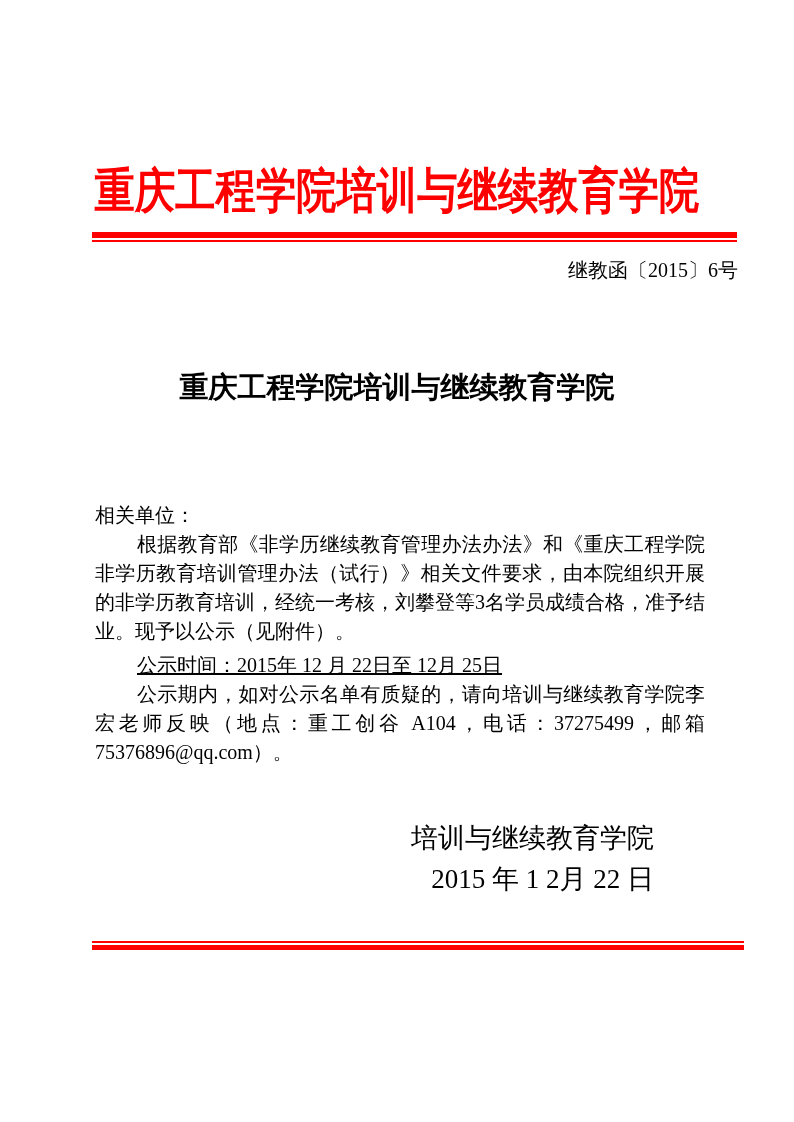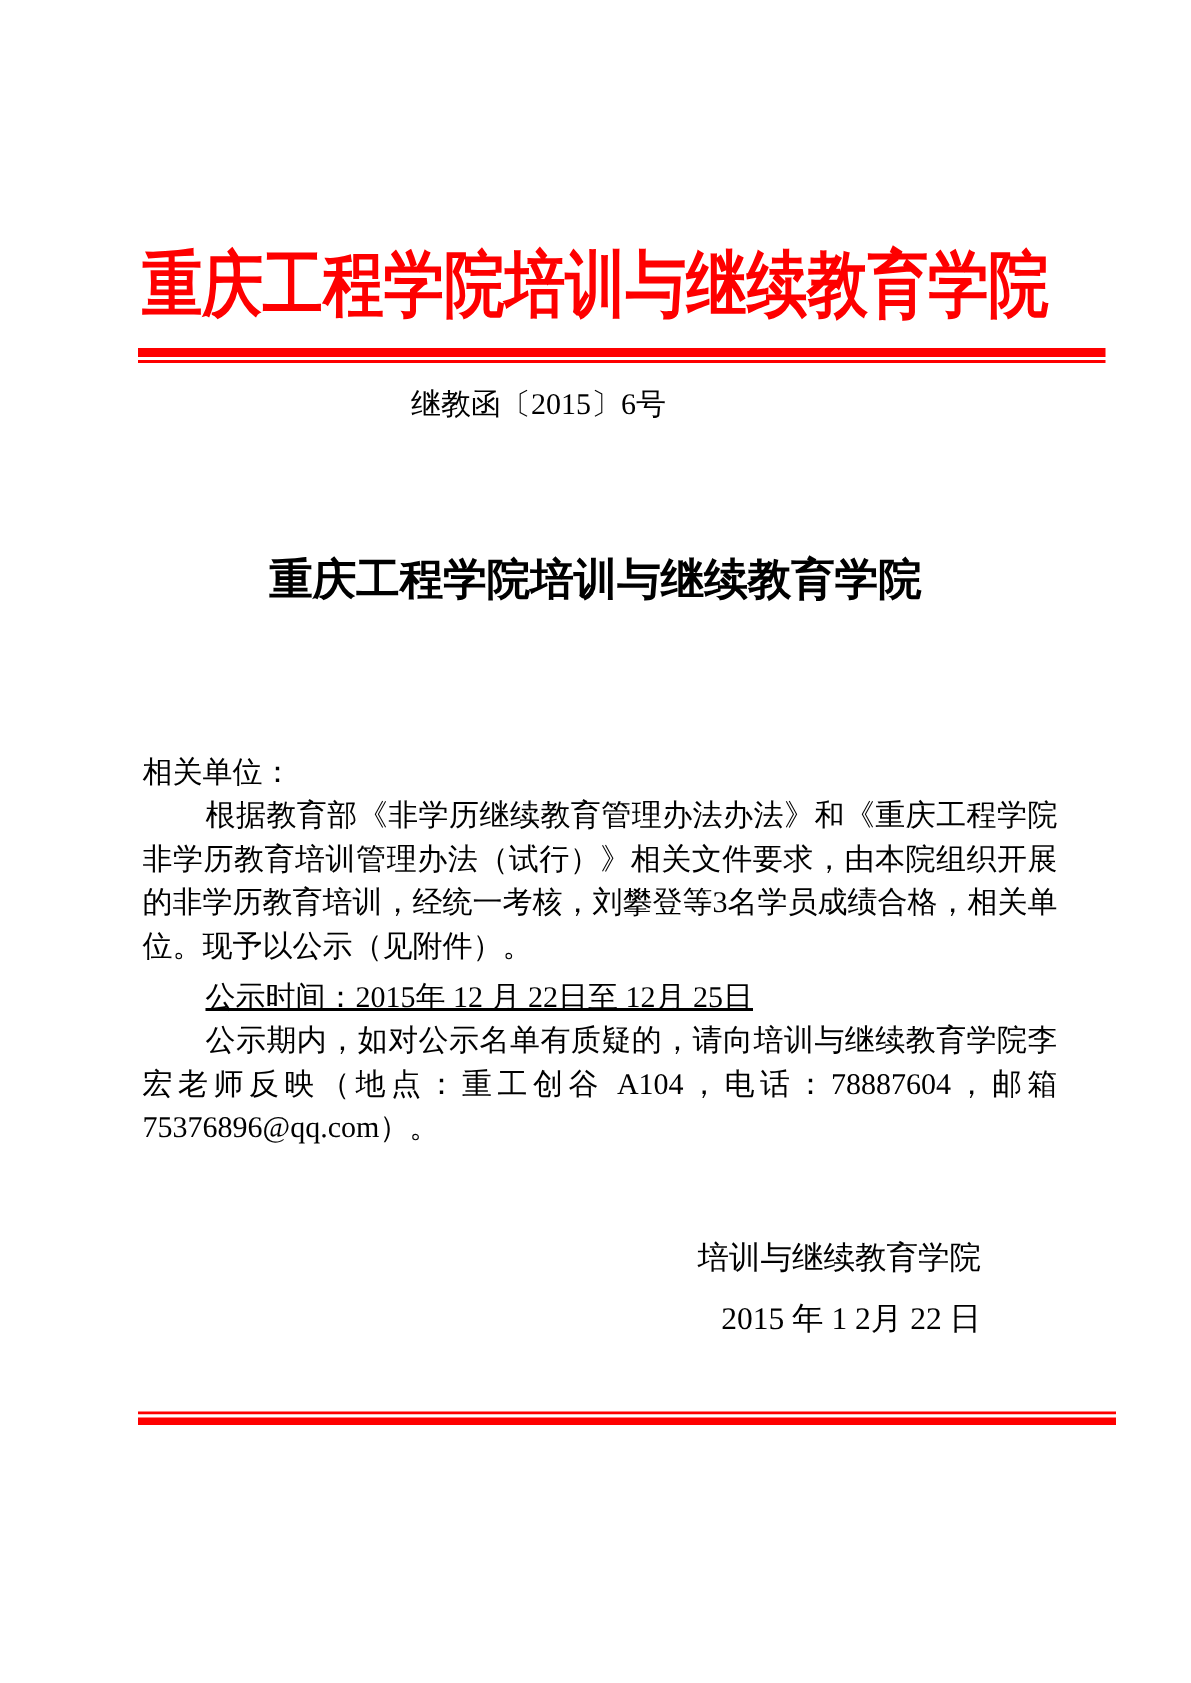--- a/index.html
+++ b/index.html
@@ -39,22 +39,22 @@
     width: 645px;
   }
   .rule-top .thick { height: 6px; background: var(--accent); }
   .rule-top .gap   { height: 2px; background: #ffffff; }
   .rule-top .thin  { height: 2px; background: var(--accent); }
   .doc-number {
     position: absolute;
     top: 240px;
     left: 0;
     width: 794px;
-    padding-right: 76px;
-    text-align: center;
+    padding-right: 56px;
+    text-align: right;
     font-size: 20px;
     line-height: 24px;
   }
   .doc-title {
     position: absolute;
     top: 349px;
     left: 0;
     width: 794px;
     text-align: center;
     font-size: 29px;
@@ -73,21 +73,21 @@
   .body-text p { margin: 0; }
   .body-text p.indent { text-indent: 42px; }
   .body-text p.spaced { margin-top: 5px; text-decoration: underline; }
   .signature-block {
     position: absolute;
     top: 800px;
     left: 0;
     width: 794px;
     padding-right: 140px;
     text-align: right;
-    font-size: 21px;
+    font-size: 27px;
     line-height: 41px;
   }
   .rule-bottom {
     position: absolute;
     top: 923px;
     left: 92px;
     width: 652px;
   }
   .rule-bottom .thin  { height: 2px; background: var(--accent); }
   .rule-bottom .gap   { height: 2px; background: #ffffff; }
@@ -107,23 +107,23 @@
   </div>
 
   <div class="doc-number">继教函〔2015〕6号</div>
 
   <div class="doc-title">
     <div>重庆工程学院培训与继续教育学院</div>
   </div>
 
   <div class="body-text">
     <p>相关单位：</p>
-    <p class="indent">根据教育部《非学历继续教育管理办法办法》和《重庆工程学院非学历教育培训管理办法（试行）》相关文件要求，由本院组织开展的非学历教育培训，经统一考核，刘攀登等3名学员成绩合格，相关单位。现予以公示（见附件）。</p>
+    <p class="indent">根据教育部《非学历继续教育管理办法办法》和《重庆工程学院非学历教育培训管理办法（试行）》相关文件要求，由本院组织开展的非学历教育培训，经统一考核，刘攀登等3名学员成绩合格，准予结业。现予以公示（见附件）。</p>
     <p class="indent spaced">公示时间：2015年 12 月 22日至 12月 25日</p>
-    <p class="indent">公示期内，如对公示名单有质疑的，请向培训与继续教育学院李宏老师反映（地点：重工创谷 A104，电话：78887604，邮箱75376896@qq.com）。</p>
+    <p class="indent">公示期内，如对公示名单有质疑的，请向培训与继续教育学院李宏老师反映（地点：重工创谷 A104，电话：37275499，邮箱75376896@qq.com）。</p>
   </div>
 
   <div class="signature-block">
     <div>培训与继续教育学院</div>
     <div>2015 年 1 2月 22 日</div>
   </div>
 
   <div class="rule-bottom">
     <div class="thin"></div>
     <div class="gap"></div>

